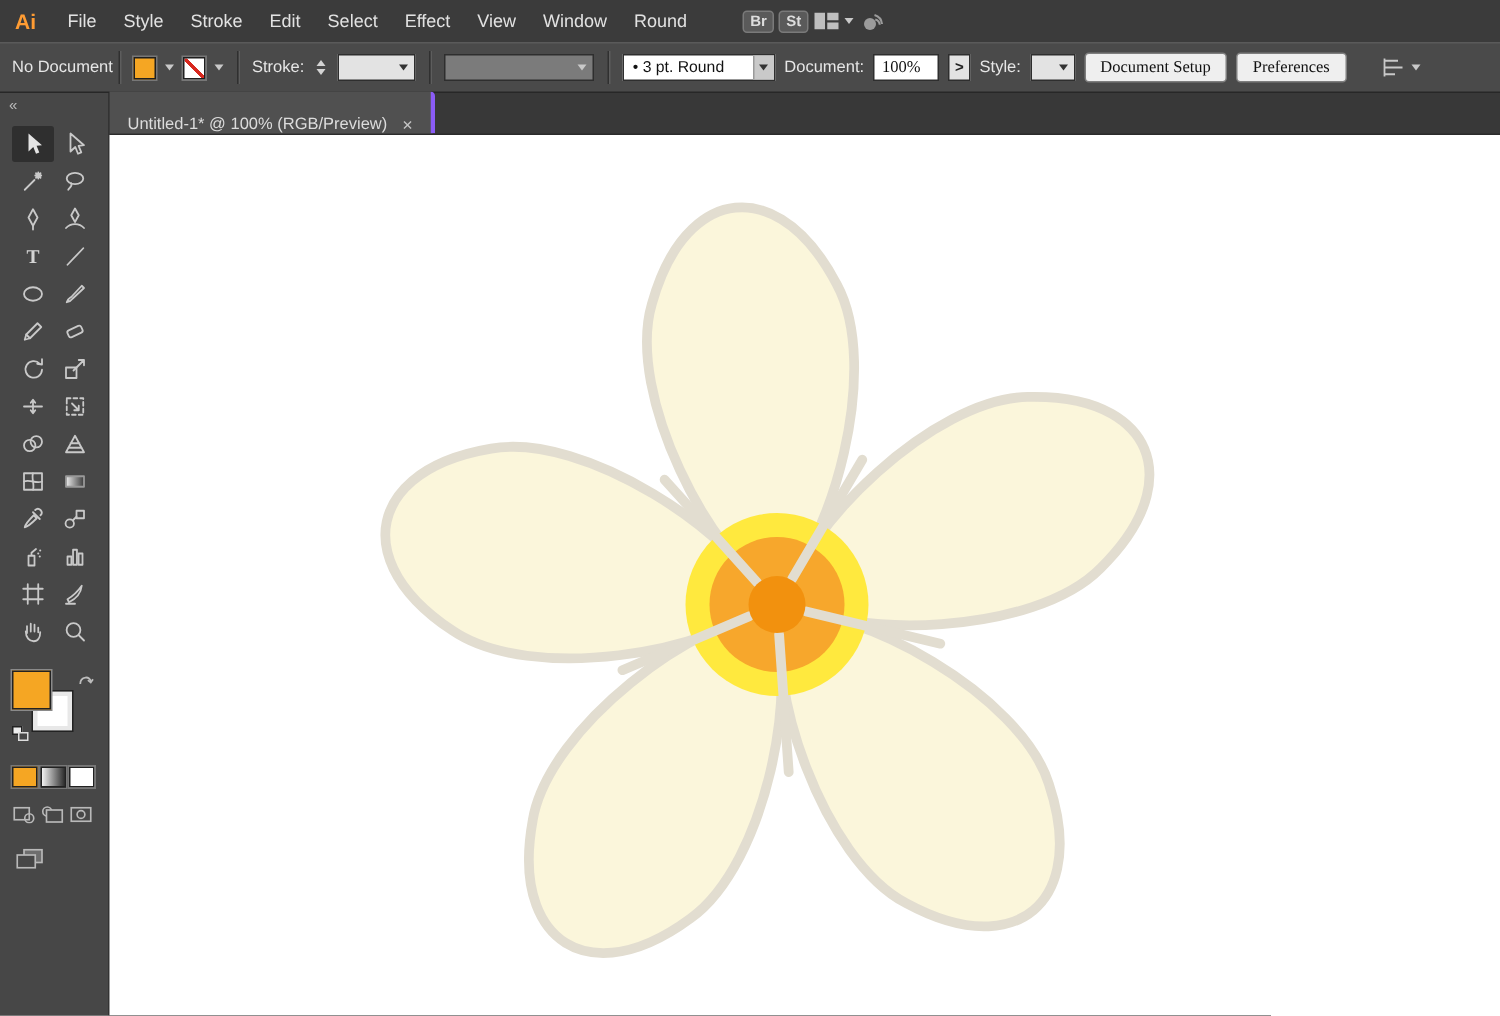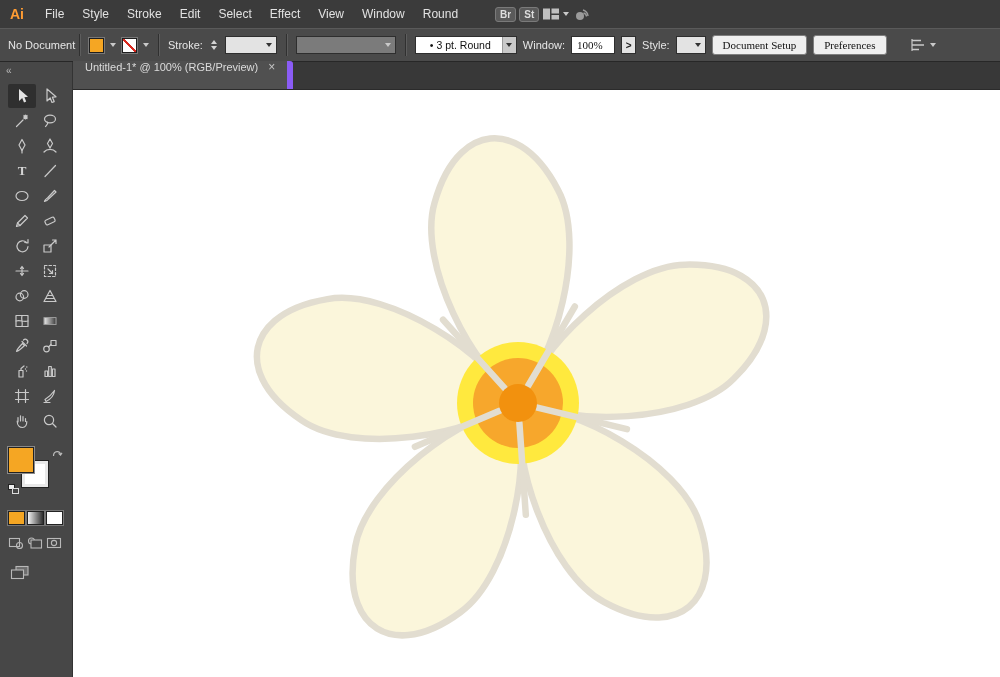--- a/index.html
+++ b/index.html
@@ -25,21 +25,21 @@
   .none-diag { background-image:linear-gradient(to top right, transparent 44%, var(--none-red) 44%, var(--none-red) 56%, transparent 56%); }
   .spinner { display:inline-flex; flex-direction:column; gap:2px; width:10px; align-items:center; }
   .spinner i { display:block; width:0; height:0; border-left:3px solid transparent; border-right:3px solid transparent; }
   .spinner .up { border-bottom:4px solid #D4D4D4; }
   .spinner .dn { border-top:4px solid #D4D4D4; }
   .combo { height:18px; display:inline-flex; align-items:center; border:1px solid #2e2e2e; background:#E3E3E3; }
   .combo .combo-val { flex:1; font-size:10.5px; color:#111; padding-left:4px; white-space:nowrap; }
   .combo .chev { margin:0 4px; }
   .combo.light { width:52px; }
   .combo.gray { width:100px; background:#7B7B7B; }
-  .combo.white { background:#FFFFFF; width:102px; padding-left:10px; }
+  .combo.white { background:#FFFFFF; width:102px; padding-left:2px; }
   .chevbox { width:14px; height:16px; background:#C9C9C9; display:inline-flex; align-items:center; justify-content:center; border-left:1px solid #9a9a9a; }
   .chevbox .chev { margin:0; }
   .field { width:44px; height:18px; background:#FFF; color:#111; font-size:11px; display:inline-flex; align-items:center; padding-left:5px; border:1px solid #2e2e2e;font-family:Liberation Serif, serif; }
   .flyout { width:15px; height:18px; background:#E3E3E3; color:#222; display:inline-flex; align-items:center; justify-content:center; font-size:10px; font-weight:bold; border:1px solid #2e2e2e; }
   .cb-btn { height:20px; padding:0 10px; background:#EFEFEF; border:1px solid #7e7e7e; border-radius:3px; font-size:11px; color:#111; font-family:Liberation Serif, serif; }
   .align-group { display:inline-flex; align-items:center; gap:3px; margin-left:16px; }
 
   
   .workspace { display:flex; flex:1; min-height:0; }
 
@@ -66,21 +66,21 @@
   .cbtn.grad { background:linear-gradient(90deg,#F2F2F2,#2E2E2E); }
   .cbtn.nonebtn { background:#fff; }
 
   .drawmodes { display:flex; gap:3px; margin:12px 0 0 8px; }
   .drawmodes svg, .screenmode svg { stroke:#B9B9B9; fill:none; stroke-width:1.1; }
   .screenmode { margin:16px 0 0 10px; }
 
   
   .docarea { width:927px; display:flex; flex-direction:column; }
   .tabbar { height:28px; background:#383838; display:flex; align-items:flex-end; border-bottom:1px solid #2b2b2b; flex:0 0 28px; }
-  .tab { height:28px; background:#505050; display:flex; align-items:flex-start; gap:10px; padding:0 12px; border-right:6px solid #8b5cf6; border-top-right-radius:3px; }
+  .tab { height:28px; background:#505050; display:flex; align-items:flex-end; gap:10px; padding:0 12px; border-right:3px solid #8b5cf6; border-top-right-radius:3px; }
   .tab-title { color:#DCDCDC; font-size:11px; white-space:nowrap; }
   .tab-close { color:#C4C4C4; font-size:12px; line-height:1; cursor:default; }
   .canvas { flex:1; background:#FFFFFF; position:relative; overflow:hidden; }
 
   
   .petal { fill:var(--petal-fill); stroke:var(--petal-stroke); stroke-width:6.5; stroke-linejoin:round; }
   .fline { stroke:var(--petal-stroke); stroke-width:6.5; stroke-linecap:round; }
   .c-outer { fill:var(--flower-outer); }
   .c-mid { fill:var(--flower-mid); }
   .c-inner { fill:var(--flower-inner); }
@@ -142,21 +142,21 @@
         <span class="combo-val"></span>
         <span class="chev"></span>
       </span>
     <span class="vdiv"></span>
     <span class="combo white">
       <span class="combo-val"><span>•</span>&nbsp;<span>3 pt. Round</span></span>
       <span class="chevbox">
           <span class="chev dark"></span>
         </span>
     </span>
-    <span class="cb-text">Window:</span>
+    <span class="cb-text">Document:</span>
     <span class="field">100%</span>
     <span class="flyout">&gt;</span>
     <span class="cb-text">Style:</span>
     <span class="combo light" style="width:30px;">
         <span class="combo-val"></span>
         <span class="chev dark"></span>
       </span>
     <button class="cb-btn">Document Setup</button>
     <button class="cb-btn">Preferences</button>
     <span class="align-group">

